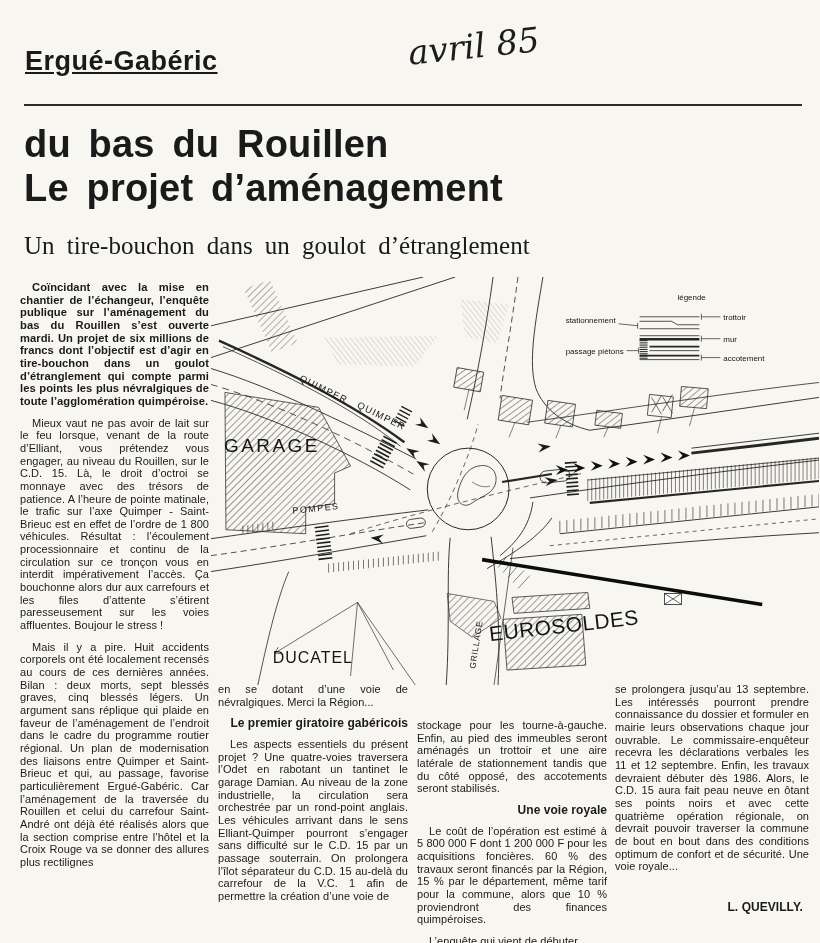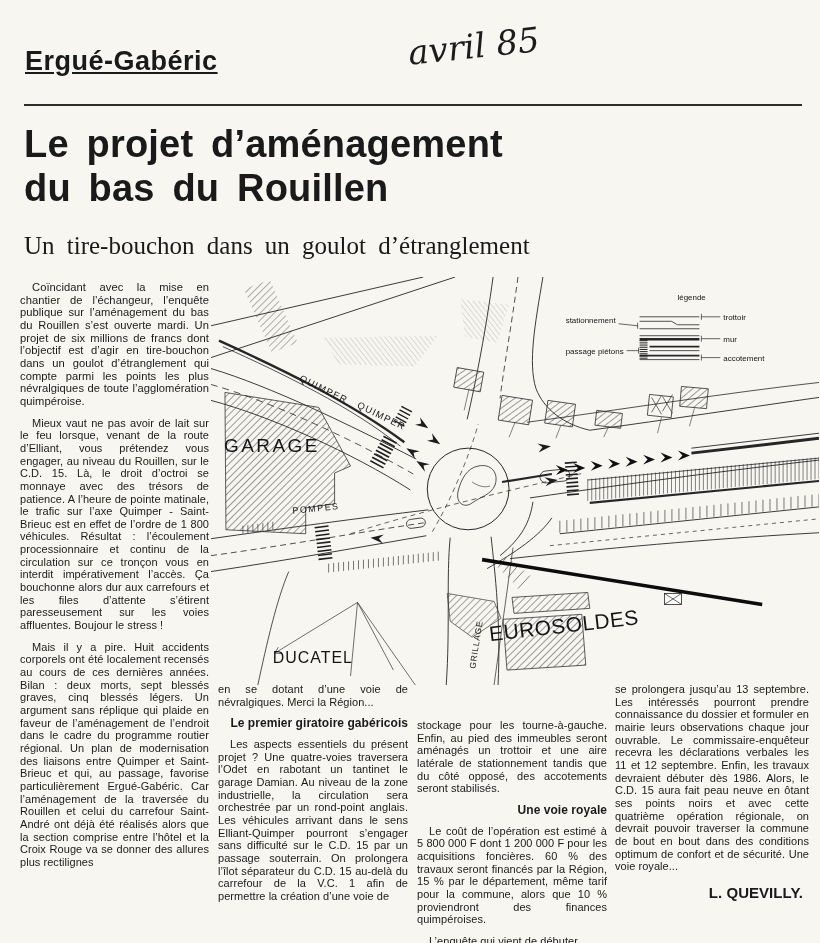--- a/index.html
+++ b/index.html
@@ -11,41 +11,41 @@
   .masthead{position:absolute;left:25px;top:46px;font-size:27px;font-weight:bold;letter-spacing:.5px;text-decoration:underline;}
   .hand{position:absolute;left:408px;top:26px;font-family:"DejaVu Serif",serif;font-style:italic;
         font-size:34px;transform:rotate(-6deg);color:#1c1c1c;}
   .rule{position:absolute;left:24px;top:104px;width:778px;height:2px;background:#2c2c2c;}
   .title{position:absolute;left:24px;top:122px;font-size:38px;font-weight:bold;line-height:1.16;word-spacing:7px;letter-spacing:.2px;}
   .subtitle{position:absolute;left:24px;top:232px;font-size:25px;word-spacing:6px;font-family:Liberation Serif, serif;}
   .col{position:absolute;font-size:11px;line-height:12.65px;text-align:justify;letter-spacing:.05px;}
   .col p{margin:0 0 9px 0;text-indent:12px;}
   .col p.cont{text-indent:0;}
   .col p:last-child{margin-bottom:0;}
-  .lead{font-weight:normal;font-size:11.2px;}
+  .lead{font-weight:bold;font-size:11.2px;}
   .subhead{font-weight:bold;font-size:12px;text-align:right;line-height:1.15;margin:9px 0 7px;}
-  .byline{font-weight:bold;font-size:15px;text-align:right;padding-right:6px;margin-top:14px;}
+  .byline{font-weight:bold;font-size:12px;text-align:right;padding-right:6px;margin-top:28px;}
   #col1{left:20px;top:281px;width:189px;}
   #col2{left:218px;top:683px;width:190px;}
   #col3{left:417px;top:719px;width:190px;}
   #col4{left:615px;top:683px;width:194px;}
   #map{position:absolute;left:211px;top:277px;width:608px;height:408px;}
   #map svg{width:100%;height:100%;}
   #map text{font-family:"Liberation Sans",sans-serif;fill:#151515;}
 </style>
 </head>
 <body>
 
 <div class="masthead">Ergué-Gabéric</div>
 <div class="hand">avril 85</div>
 <div class="rule"></div>
 
 <div class="title">
+  <div>du bas du Rouillen</div>
   <div>Le projet d’aménagement</div>
-  <div>du bas du Rouillen</div>
 </div>
 <div class="subtitle">Un tire-bouchon dans un goulot d’étranglement</div>
 
 <div class="col" id="col1">
   <p class="lead">Coïncidant avec la mise en chantier de l’échangeur, l’enquête publique sur l’aménagement du bas du Rouillen s’est ouverte mardi. Un projet de six millions de francs dont l’objectif est d’agir en tire-bouchon dans un goulot d’étranglement qui compte parmi les points les plus névralgiques de toute l’agglomération quimpéroise.</p>
   <p>Mieux vaut ne pas avoir de lait sur le feu lorsque, venant de la route d’Elliant, vous prétendez vous engager, au niveau du Rouillen, sur le C.D. 15. Là, le droit d’octroi se monnaye avec des trésors de patience. A l’heure de pointe matinale, le trafic sur l’axe Quimper - Saint-Brieuc est en effet de l’ordre de 1 800 véhicules. Résultat : l’écoulement processionnaire et continu de la circulation sur ce tronçon vous en interdit impérativement l’accès. Ça bouchonne alors dur aux carrefours et les files d’attente s’étirent paresseusement sur les voies affluentes. Boujour le stress !</p>
   <p>Mais il y a pire. Huit accidents corporels ont été localement recensés au cours de ces dernières années. Bilan : deux morts, sept blessés graves, cinq blessés légers. Un argument sans réplique qui plaide en faveur de l’aménagement de l’endroit dans le cadre du programme routier régional. Un plan de modernisation des liaisons entre Quimper et Saint-Brieuc et qui, au passage, favorise particulièrement Ergué-Gabéric. Car l’aménagement de la traversée du Rouillen et celui du carrefour Saint-André ont déjà été réalisés alors que la section comprise entre l’hôtel et la Croix Rouge va se donner des allures plus rectilignes</p>
 </div>
 
 <div id="map">

